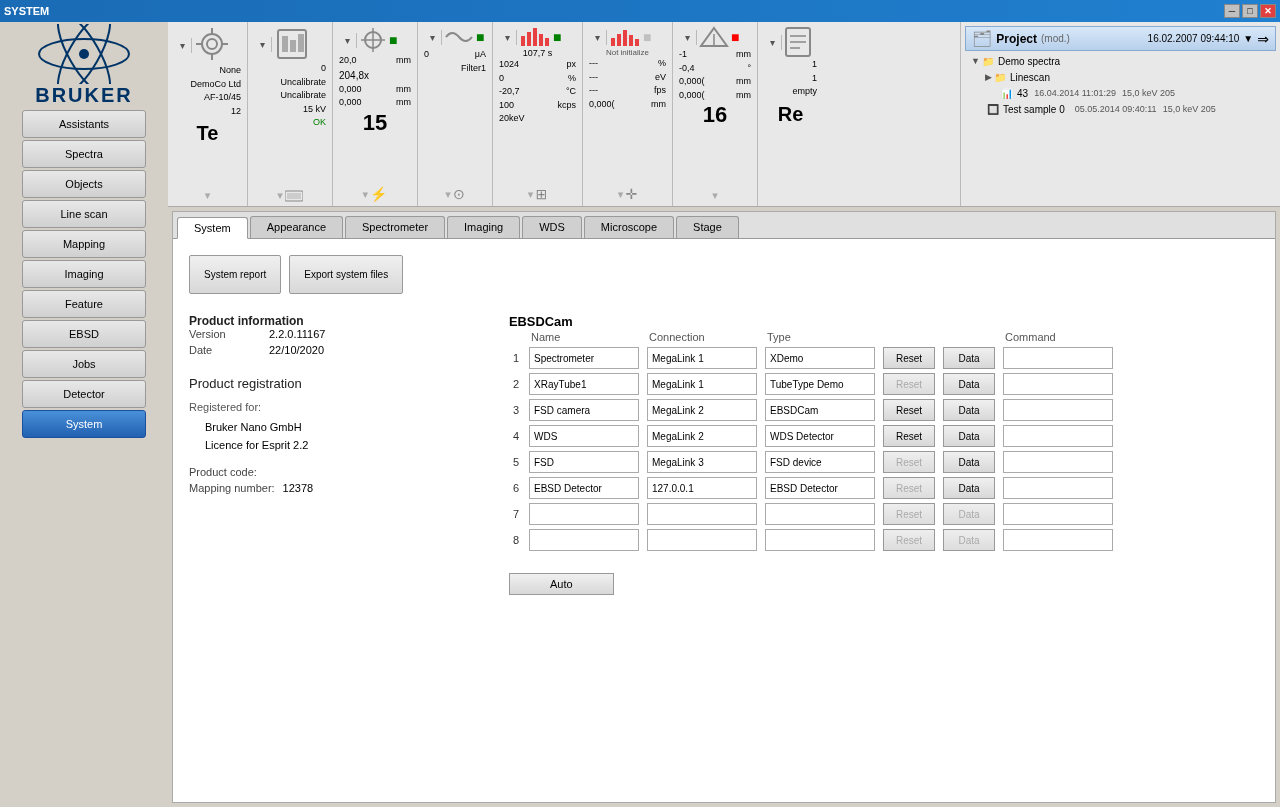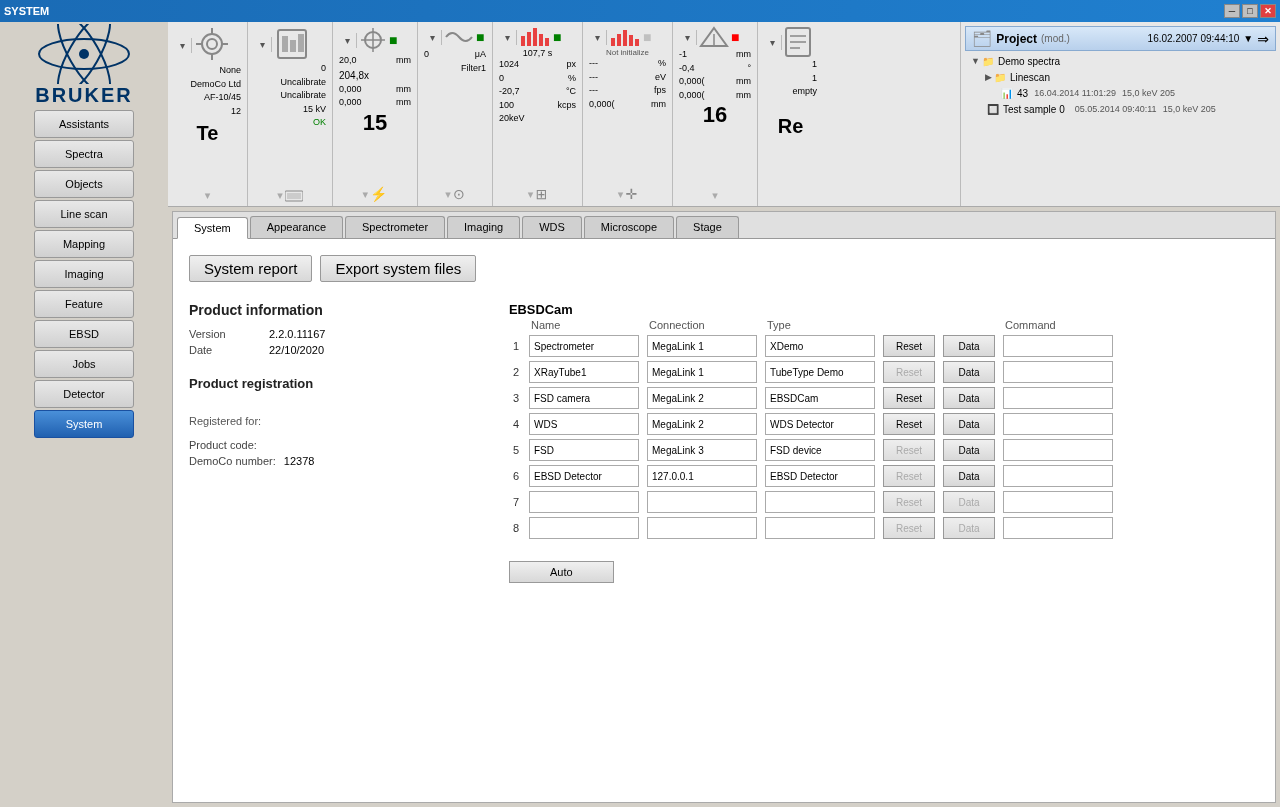--- a/index.html
+++ b/index.html
@@ -43,21 +43,21 @@
     .logo-area {
       width: 120px; height: 70px;
       display: flex; align-items: center; justify-content: center;
       margin-bottom: 8px;
     }
     .bruker-logo {
       display: flex; flex-direction: column; align-items: center;
     }
     .bruker-text { font-size: 20px; font-weight: bold; color: #003366; letter-spacing: 2px; }
     .sidebar-btn {
-      width: 100px; height: 28px;
+      width: 124px; height: 28px;
       background: linear-gradient(to bottom, #e8e8e8, #d0d0d0);
       border: 1px solid #999;
       border-radius: 3px;
       cursor: pointer;
       font-size: 11px;
       text-align: center;
       display: flex; align-items: center; justify-content: center;
     }
     .sidebar-btn.active {
       background: linear-gradient(to bottom, #4a90d9, #2060b0);
@@ -152,31 +152,31 @@
 
     
     .system-panel {
       padding: 16px;
     }
 
     .panel-buttons {
       display: flex; gap: 8px; margin-bottom: 20px;
     }
     .panel-btn {
-      padding: 4px 14px;
+      padding: 13px 14px;
       background: linear-gradient(to bottom, #f0f0f0, #d8d8d8);
       border: 1px solid #999;
       border-radius: 2px;
       cursor: pointer;
-      font-size: 15px;
+      font-size: 10px;
     }
 
     .two-col { display: flex; gap: 40px; }
 
-    .info-section h3 { font-size: 14px; font-weight: bold; margin-bottom: 10px; color: #222; }
+    .info-section h3 { font-size: 12px; font-weight: bold; color: #222; }
     .info-row { display: flex; gap: 20px; margin-bottom: 4px; font-size: 11px; }
     .info-label { color: #444; min-width: 60px; }
     .info-value { color: #000; }
     .devices-table { border-collapse: collapse; }
     .devices-table th {
       text-align: left;
       font-weight: normal;
       color: #555;
       padding: 2px 6px;
       font-size: 11px;
@@ -207,21 +207,21 @@
       margin-top: 12px;
       padding: 4px 40px;
       background: linear-gradient(to bottom, #f0f0f0, #d8d8d8);
       border: 1px solid #999;
       cursor: pointer;
       font-size: 11px;
     }
 
     
     .reg-section { margin-top: 20px; }
-    .reg-section h3 { font-size: 13px; font-weight: bold; margin-bottom: 24px; color: #222; }
+    .reg-section h3 { font-size: 13px; font-weight: normal; margin-bottom: 10px; color: #222; }
     .reg-label { color: #555; margin-bottom: 6px; }
     .reg-company { color: #000; margin-left: 16px; line-height: 1.6; }
     .reg-row { display: flex; gap: 8px; margin-top: 4px; font-size: 11px; }
     .reg-key { color: #444; }
     .reg-val { color: #000; }
     .reg-buttons { display: flex; gap: 8px; margin-top: 10px; }
 
     
     .tb-section {
       display: flex;
@@ -547,21 +547,21 @@
               <line x1="6" y1="10" x2="22" y2="10" stroke="#888" stroke-width="1.5"></line>
               <line x1="6" y1="16" x2="22" y2="16" stroke="#888" stroke-width="1.5"></line>
               <line x1="6" y1="22" x2="16" y2="22" stroke="#888" stroke-width="1.5"></line>
             </svg>
           </div>
           <div class="tb-lines">
             <div style="font-size:9px;">1</div>
             <div style="font-size:9px;">1</div>
             <div style="font-size:9px;">empty</div>
           </div>
-          <div style="font-size:20px; font-weight:bold; text-align:right; margin-top:16px;">Re</div>
+          <div style="font-size:20px; font-weight:bold; text-align:right; margin-top:4px;">Re</div>
         </div>
       </div>
 
       <div class="project-panel">
         <div class="project-header">
           <div style="display:flex; align-items:center; gap:4px;">
             <span style="font-size:16px; color:#888;">🗂</span>
             <span class="project-title">Project</span>
             <span class="project-mod">(mod.)</span>
           </div>
@@ -655,25 +655,29 @@
                 </div>
                 <div class="info-row">
                   <span class="info-label">Date</span>
                   <span class="info-value">22/10/2020</span>
                 </div>
               </div>
 
               <div class="reg-section">
                 <h3>Product registration</h3>
                 <div class="reg-label">Registered for:</div>
+                <div class="reg-company">
+                  <div>Bruker Nano GmbH</div>
+                  <div>Licence for Esprit 2.2</div>
+                </div>
                 <div class="reg-row" style="margin-top:12px;">
                   <span class="reg-key">Product code:</span>
                 </div>
                 <div class="reg-row">
-                  <span class="reg-key">DemoCo number:</span>
+                  <span class="reg-key">Mapping number:</span>
                   <span class="reg-val">12378</span>
                 </div>
               </div>
             </div>
 
             <div>
               <h3>EBSDCam</h3>
               <table class="devices-table">
                 <thead>
                   <tr>

